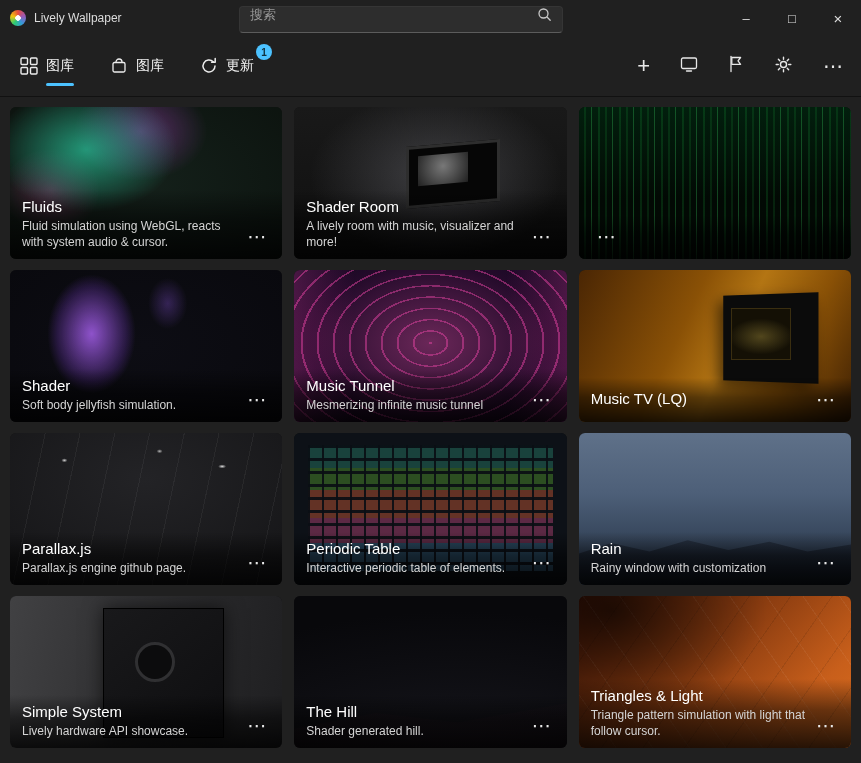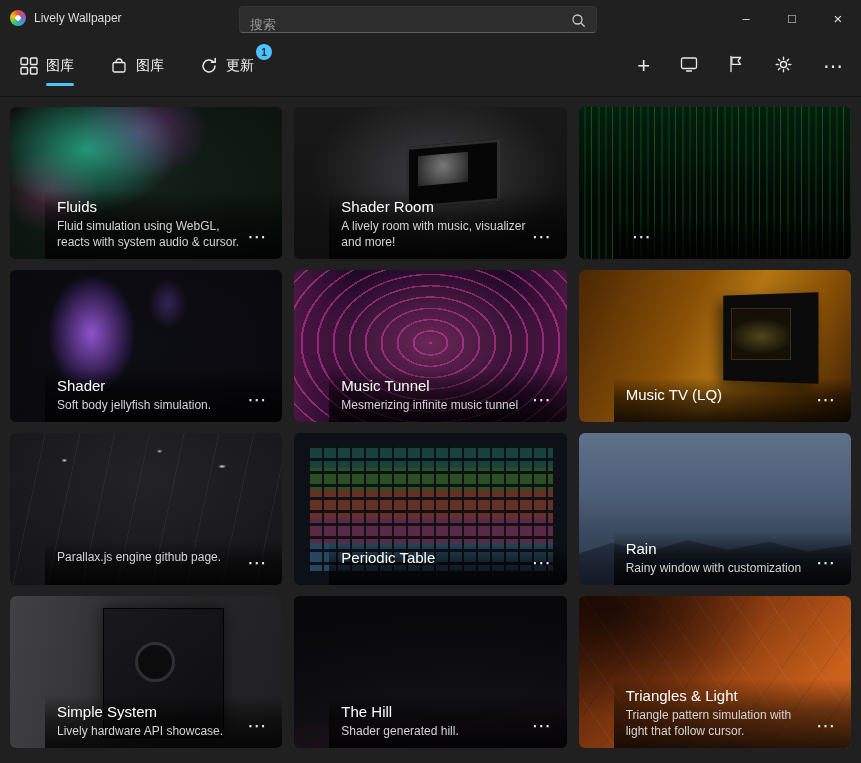--- a/index.html
+++ b/index.html
@@ -5,23 +5,23 @@
   * { margin:0; padding:0; box-sizing:border-box; }
   html,body { width:861px; height:763px; overflow:hidden; }
   body { background:#202020; font-family:"Liberation Sans", sans-serif; color:#fff; }
 
   
   .titlebar { height:36px; display:flex; align-items:center; position:relative; padding-left:10px; }
   .app-icon { width:16px; height:16px; border-radius:50%;
     background: radial-gradient(circle at 50% 50%, #fff 0 2.5px, transparent 3px),
                 conic-gradient(#e84c3d, #9b59b6, #3498db, #2ecc71, #f1c40f, #e84c3d); }
   .app-title { font-size:12px; color:#dcdcdc; margin-left:8px; }
-  .searchbox { position:absolute; left:239px; top:6px; width:358px; height:27px;
+  .searchbox { position:absolute; left:239px; top:6px; width:324px; height:27px;
     background:#2d2d2d; border:1px solid #353535; border-bottom-color:#5c5c5c; border-radius:4px;
-    display:flex; align-items:flex-end; padding:0 10px; }
+    display:flex; align-items:flex-start; padding:0 10px; }
   .searchbox input { flex:1; background:transparent; border:none; outline:none;
     color:#cccccc; font-size:13px; font-family:"Liberation Sans", sans-serif; }
   .searchbox input::placeholder { color:#9a9a9a; }
   .win-controls { margin-left:auto; display:flex; height:100%; }
   .win-btn { width:46px; height:100%; display:flex; align-items:center; justify-content:center;
     font-size:13px; color:#dedede; }
   .win-btn.close { font-size:15px; }
 
   
   .toolbar { height:61px; display:flex; align-items:center; padding:0 18px;
@@ -38,23 +38,23 @@
   .actions { margin-left:auto; display:flex; align-items:center; gap:30px; }
   .action-btn { display:flex; align-items:center; justify-content:center; color:#e8e8e8; }
   .action-btn.plus { font-size:22px; font-weight:300; line-height:1; }
   .action-btn.dots { font-size:20px; line-height:1; }
 
   
   .grid { padding:10px; display:grid; grid-template-columns:repeat(3, 1fr);
     grid-auto-rows:152px; gap:11px 12px; }
   .card { position:relative; border-radius:6px; overflow:hidden; background:#111; cursor:pointer; }
   .thumb { position:absolute; inset:0; }
-  .info { position:absolute; left:0; right:0; bottom:0; display:flex; align-items:flex-start;
+  .info { position:absolute; left:0; right:0; bottom:0; display:flex; align-items:center;
     padding:8px 10px 9px 12px;
-    background:linear-gradient(to top, rgba(0,0,0,.82), rgba(0,0,0,.5) 55%, rgba(0,0,0,0));margin-left:35px; }
+    background:linear-gradient(to top, rgba(0,0,0,.82), rgba(0,0,0,.5) 55%, rgba(0,0,0,0)); }
   .txt { flex:1; min-width:0; }
   .title { font-size:15px; color:#ffffff; margin-bottom:3px; }
   .desc { font-size:12px; color:#d4d4d4; line-height:1.35; }
   .more { color:#e8e8e8; font-size:19px; line-height:1; padding:4px 6px; align-self:flex-end; }
 
   
   .t1 { background:
     radial-gradient(130px 90px at 28% 28%, rgba(40,190,150,.75), transparent 70%),
     radial-gradient(95px 70px at 48% 16%, rgba(150,60,170,.55), transparent 70%),
     radial-gradient(70px 60px at 15% 55%, rgba(220,70,160,.30), transparent 70%),
@@ -296,31 +296,33 @@
         <div class="title">Music TV (LQ)</div>
       </div>
       <div class="more">⋯</div>
     </div>
   </div>
 
   <div class="card">
     <div class="thumb t7"></div>
     <div class="info">
       <div class="txt">
+        <div class="title">Parallax.js</div>
         <div class="desc">Parallax.js engine github page.</div>
       </div>
       <div class="more">⋯</div>
     </div>
   </div>
 
   <div class="card">
     <div class="thumb t8"></div>
     <div class="info">
       <div class="txt">
         <div class="title">Periodic Table</div>
+        <div class="desc">Interactive periodic table of elements.</div>
       </div>
       <div class="more">⋯</div>
     </div>
   </div>
 
   <div class="card">
     <div class="thumb t9"></div>
     <div class="info">
       <div class="txt">
         <div class="title">Rain</div>

